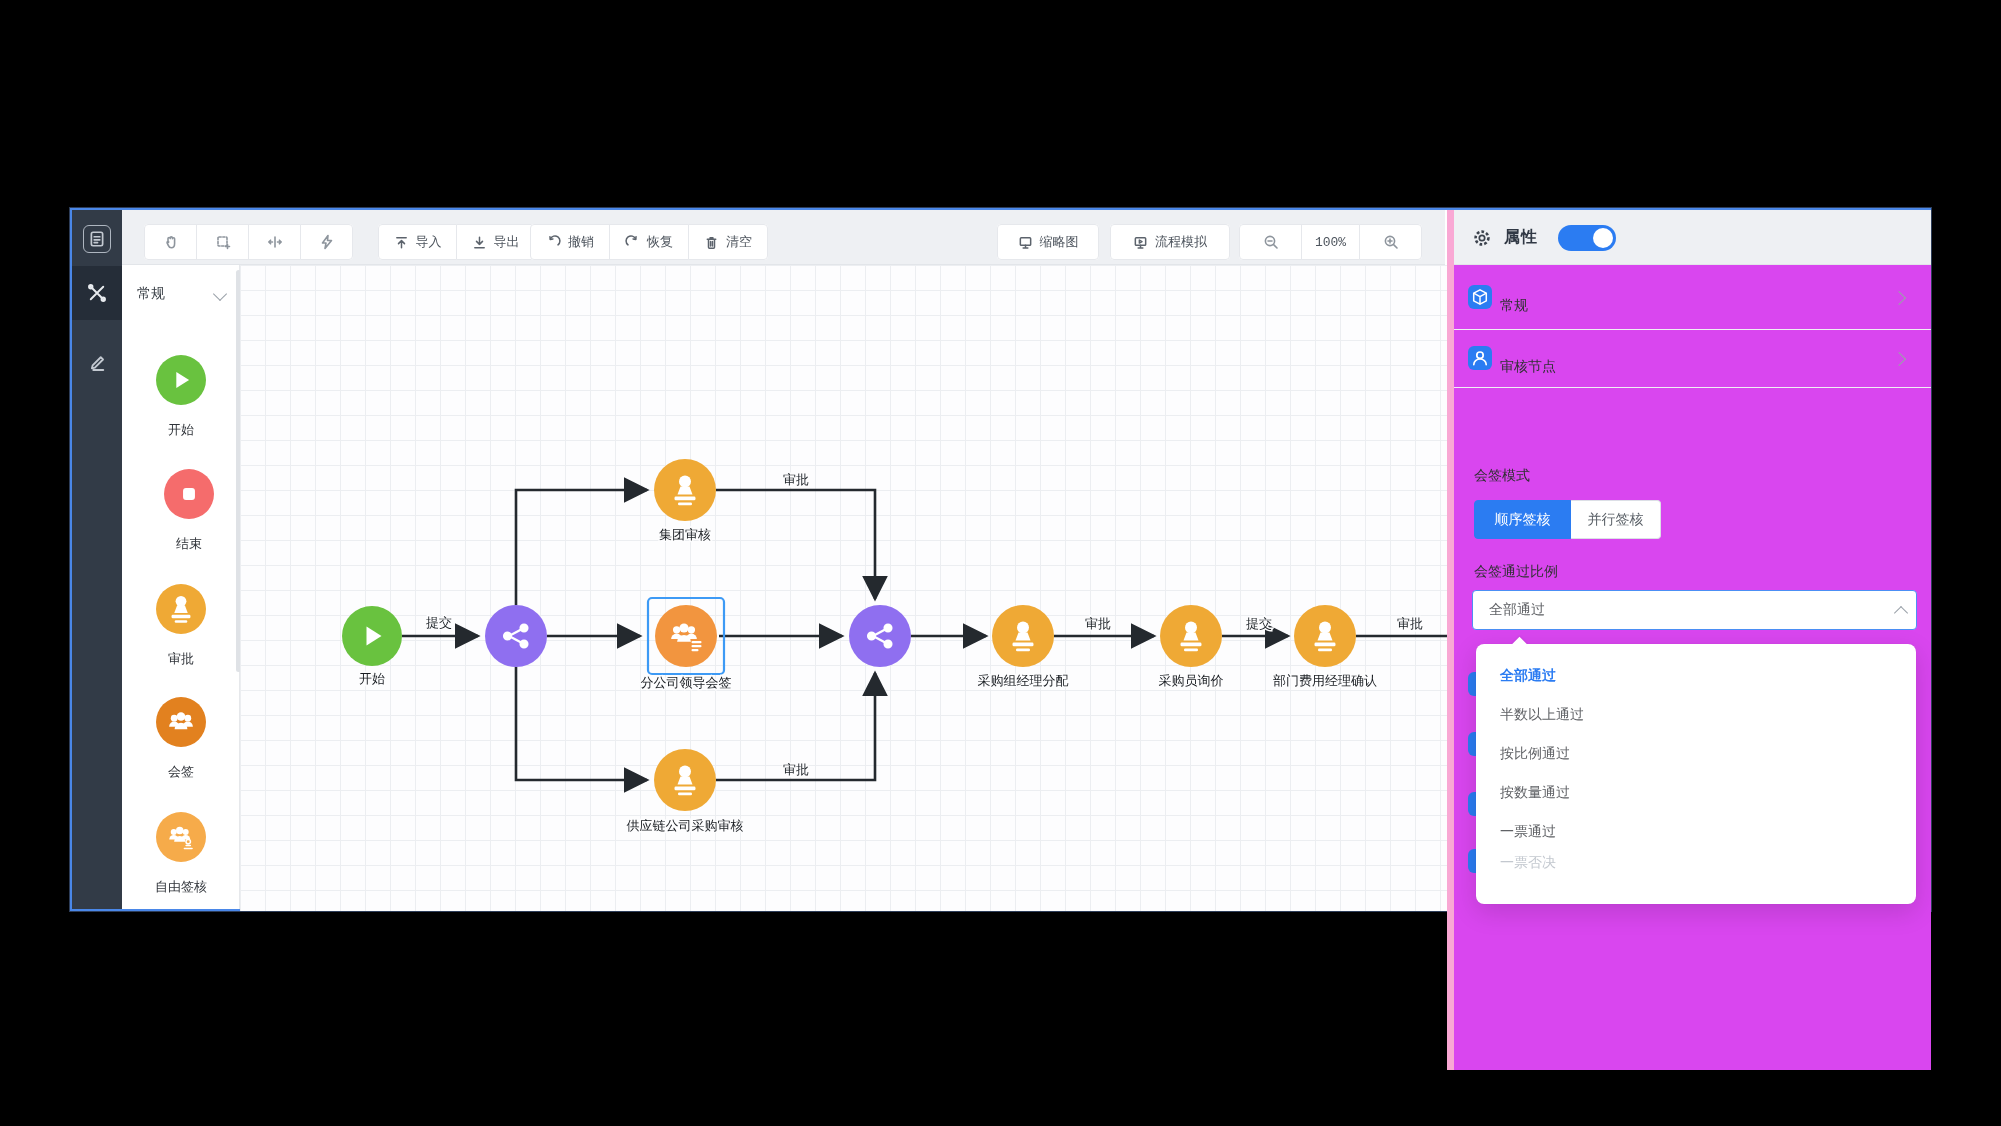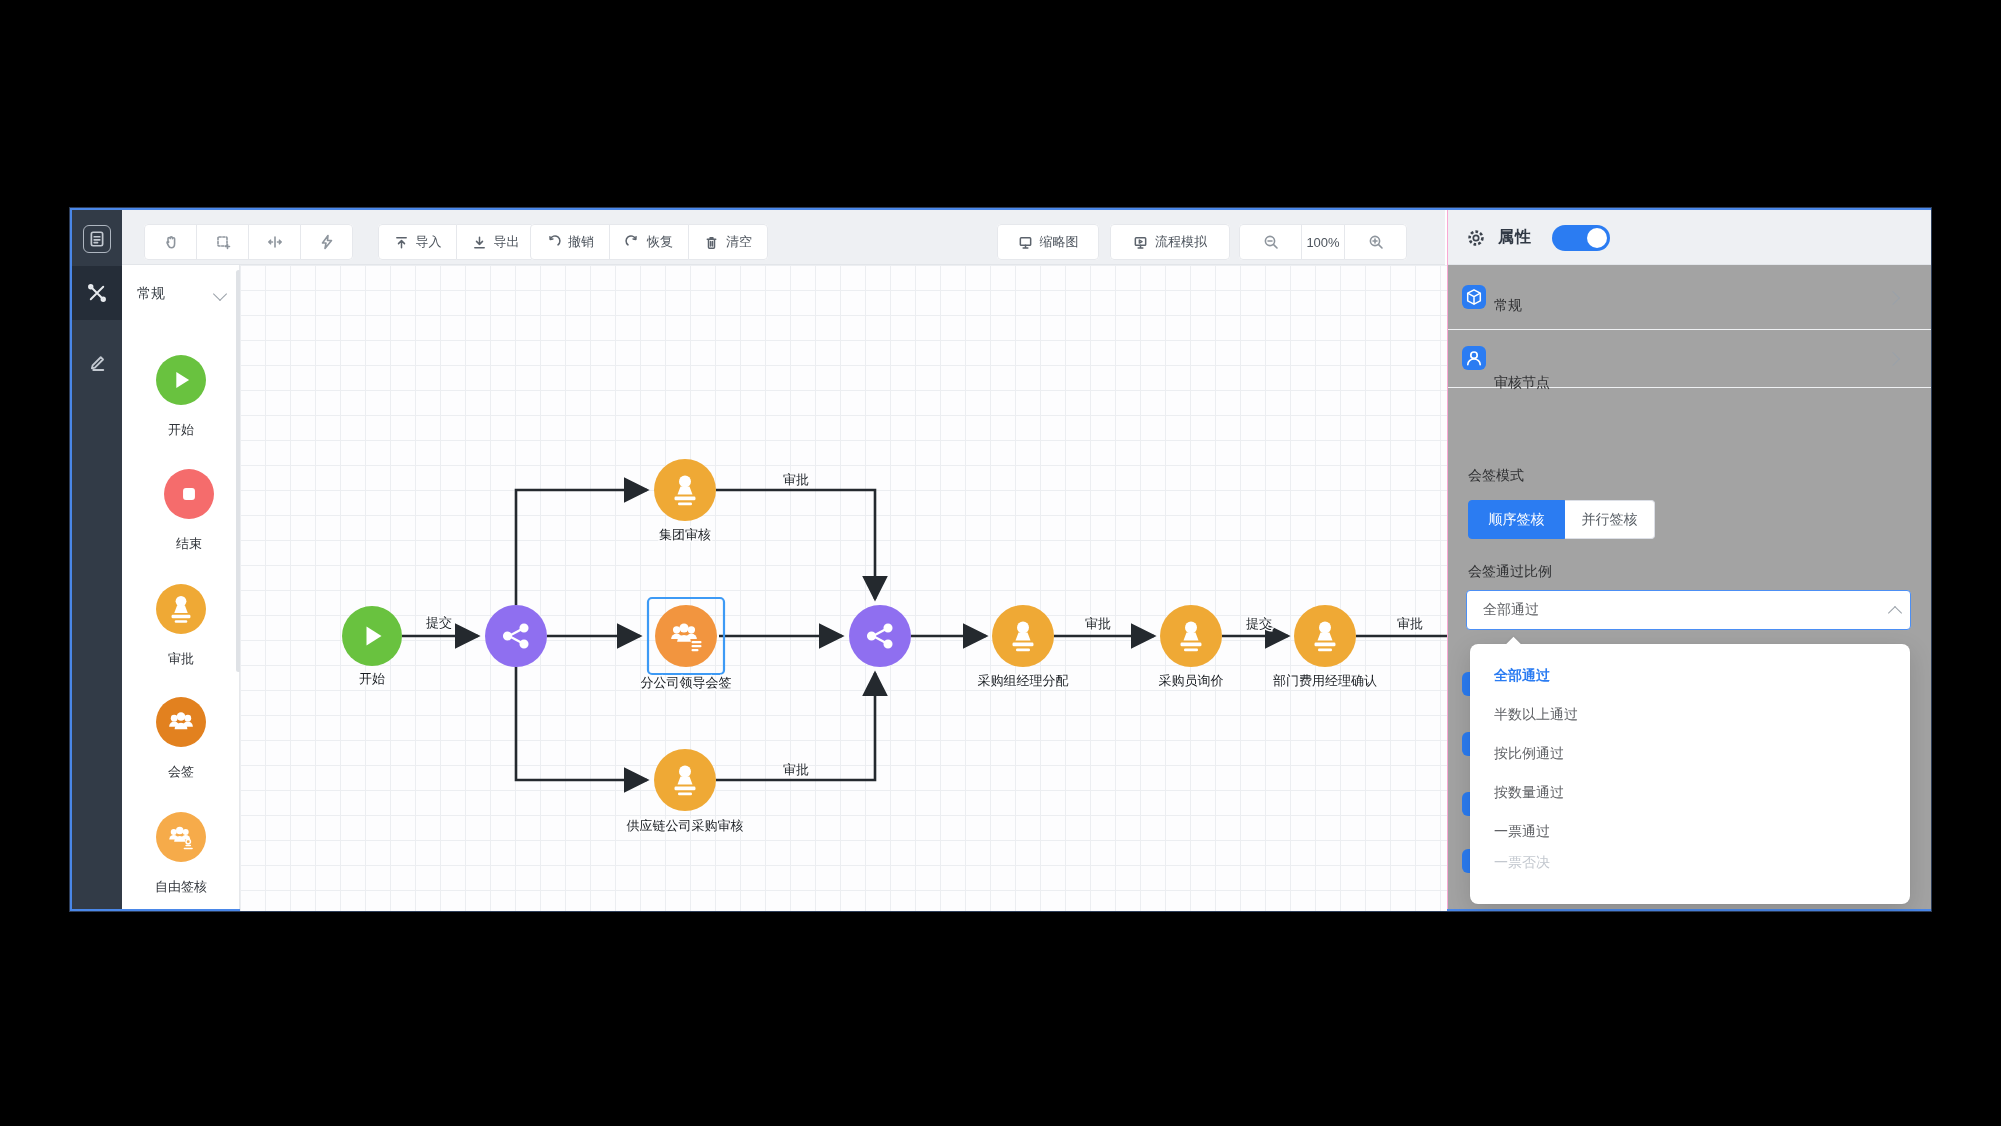--- a/index.html
+++ b/index.html
@@ -33,21 +33,21 @@
   .pal-scroll{position:absolute;left:164px;top:60px;width:5px;height:402px;background:#dfe2e6;border-radius:3px;}
   
   .canvas{position:absolute;left:168px;top:55px;width:1207px;height:646px;background-color:#fdfdfe;
           background-image:linear-gradient(to right,#eceef1 1px,transparent 1px),
                            linear-gradient(to bottom,#eceef1 1px,transparent 1px);
           background-size:25px 25px;overflow:hidden;}
   .canvas svg{position:absolute;left:0;top:0;}
   .node-label{font-size:13px;fill:#191d22;paint-order:stroke;stroke:#fdfdfe;stroke-width:3px;}
   .edge-label{font-size:13px;fill:#1c2126;paint-order:stroke;stroke:#fdfdfe;stroke-width:3px;}
   
-  .panel{position:absolute;left:1375px;top:0;width:484px;height:699px;background:#a3a3a3;border-left:1px solid #f9a8d4;box-sizing:border-box;}
+  .panel{position:absolute;left:1375px;top:0;width:484px;height:860px;background:#d946ef;border-left:7px solid #f9a8d4;box-sizing:border-box;}
   .panel-head{position:absolute;left:0;top:0;right:0;height:55px;background:#eef0f3;border-bottom:1px solid #e2e5e9;box-sizing:border-box;}
   .panel-title{position:absolute;left:50px;top:17px;font-size:16px;color:#303844;font-weight:bold;letter-spacing:1px;}
   .toggle{position:absolute;left:104px;top:15px;width:58px;height:26px;border-radius:13px;background:#2b7cf2;cursor:pointer;}
   .toggle .knob{position:absolute;right:3px;top:3px;width:20px;height:20px;border-radius:50%;background:#fff;}
   .prow{position:absolute;left:0;right:0;border-bottom:1px solid #eff1f3;cursor:pointer;}
   .picon{position:absolute;left:14px;width:24px;height:24px;border-radius:6px;background:#2b7cf2;}
   .plabel{position:absolute;left:46px;font-size:14px;color:#303133;}
   .chev{position:absolute;width:9px;height:9px;border-right:1.6px solid #9aa1a9;border-bottom:1.6px solid #9aa1a9;}
   .chev.right{transform:rotate(-45deg);}
   .chev.down{transform:rotate(45deg);}
@@ -207,21 +207,21 @@
 
     <div class="tgroup" style="left:1117px;">
       <div class="tbtn" style="width:63px;">
         <svg class="ticon" width="16" height="16" viewBox="0 0 16 16">
           <g class="gray-ic">
                 <circle cx="7" cy="7" r="4.6"></circle>
                 <path d="M10.6,10.6 L14,14 M5,7 h4"></path>
               </g>
         </svg>
       </div>
-      <div class="tbtn" style="width:44px;">
+      <div class="tbtn" style="width:59px;font-family:Liberation Mono, monospace;">
         <span>100%</span>
       </div>
       <div class="tbtn" style="width:63px;">
         <svg class="ticon" width="16" height="16" viewBox="0 0 16 16">
           <g class="gray-ic">
                 <circle cx="7" cy="7" r="4.6"></circle>
                 <path d="M10.6,10.6 L14,14 M5,7 h4 M7,5 v4"></path>
               </g>
         </svg>
       </div>
@@ -428,21 +428,21 @@
     </div>
     <div class="prow" style="top:119px;height:58px;">
       <div class="picon" style="top:17px;">
         <svg width="24" height="24" viewBox="0 0 24 24">
               <g fill="none" stroke="#fff" stroke-width="1.7">
                 <circle cx="12" cy="9.2" r="3.2"></circle>
                 <path d="M5.8,18.6 a6.2,5.6 0 0 1 12.4,0" stroke-linecap="round"></path>
               </g>
             </svg>
       </div>
-      <div class="plabel" style="top:29px;margin-top:16px;">审核节点</div>
+      <div class="plabel" style="top:29px;">审核节点</div>
       <div class="chev right" style="left:440px;top:25px;"></div>
     </div>
 
     <div class="form-label" style="top:257px;">会签模式</div>
     <div class="seg">
       <div class="seg-btn active">顺序签核</div>
       <div class="seg-btn plain">并行签核</div>
     </div>
 
     <div class="form-label" style="top:353px;">会签通过比例</div>

